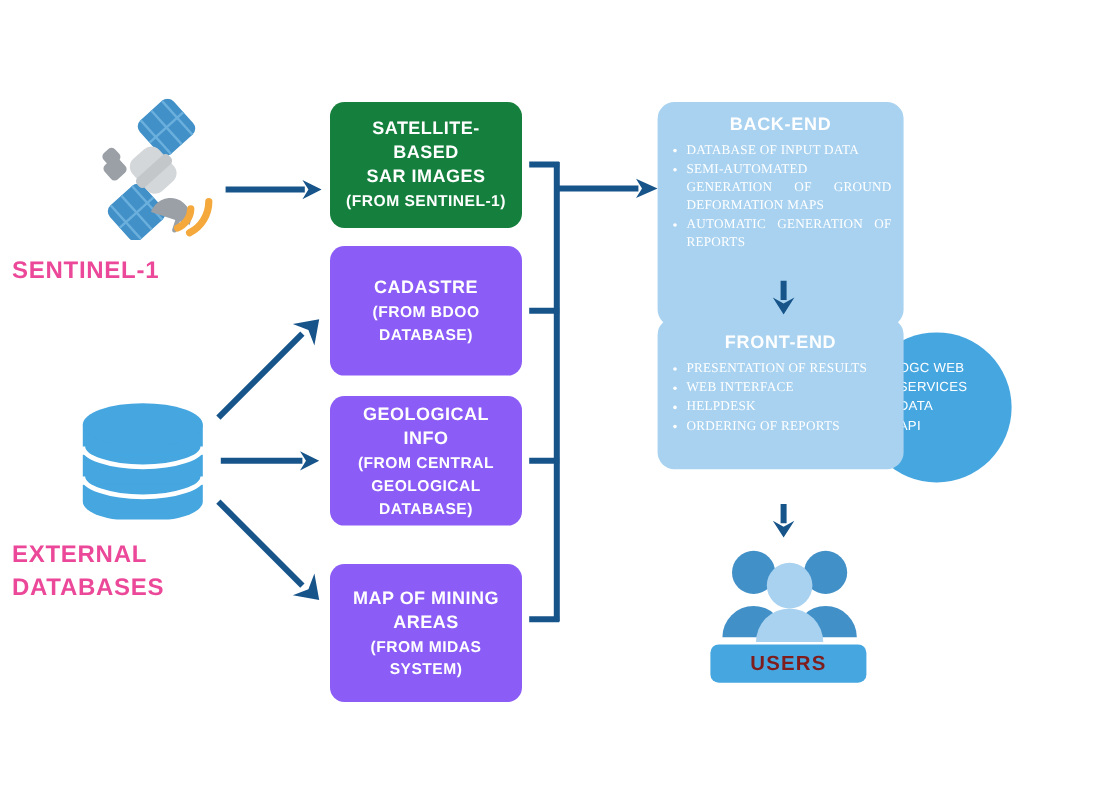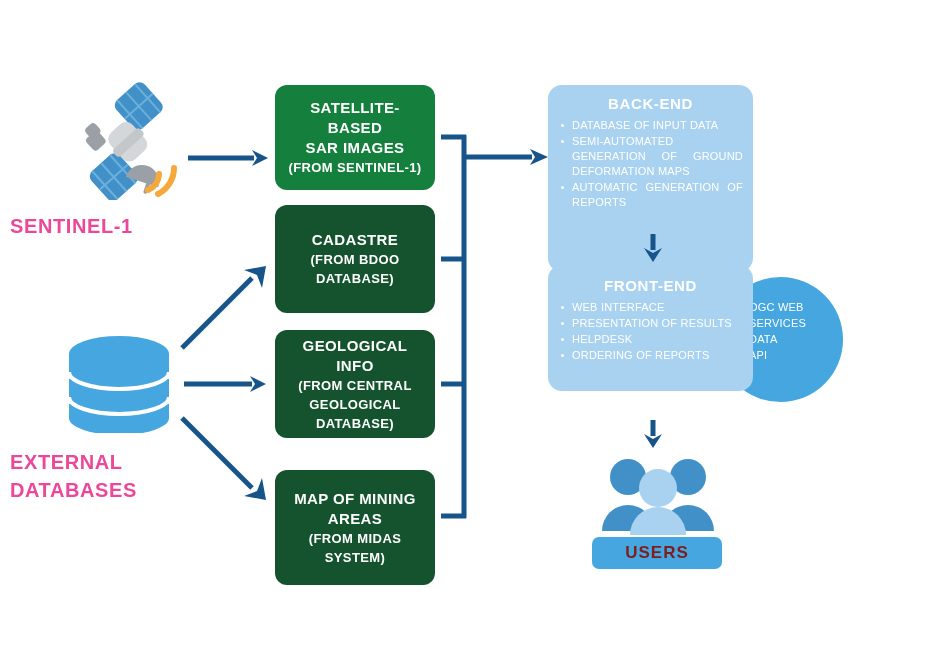--- a/index.html
+++ b/index.html
@@ -16,21 +16,21 @@
     display:flex;flex-direction:column;align-items:center;justify-content:center;
     text-align:center;
     font-weight:bold;
     letter-spacing:.4px;
     box-sizing:border-box;
     padding:6px 8px;
   }
   .srcbox .l1{font-size:15px;line-height:20px;text-transform:uppercase;}
   .srcbox .l2{font-size:13px;line-height:19px;text-transform:uppercase;font-weight:bold;}
   .srcbox.dark{background:#15803d;}
-  .srcbox.light{background:#14532d;}
+  .srcbox.light{background:#8b5cf6;}
 
   #box-sar{top:85px;height:105px;}
   #box-cadastre{top:205px;height:108px;}
   #box-geo{top:330px;height:108px;}
   #box-mining{top:470px;height:115px;}
 
   
   .side-label{
     position:absolute;
     color:#ec4899;
@@ -55,21 +55,21 @@
   #panel-backend{left:548px;top:85px;width:205px;height:187px;padding:10px 10px 8px 10px;}
   #panel-frontend{left:548px;top:265px;width:205px;height:126px;padding:12px 10px 8px 10px;}
   .panel h3{
     margin:0 0 6px 0;
     font-size:15px;
     font-weight:bold;
     text-align:center;
     letter-spacing:.6px;
     text-transform:uppercase;
   }
-  .panel ul{margin:0;padding:0;list-style:none;}
+  .panel ul{margin:0;padding:0;list-style:none;font-family:Liberation Serif, serif;}
   .panel ul li{
     position:relative;
     font-size:11px;
     line-height:15px;
     padding-left:14px;
     margin-bottom:1px;
     text-transform:uppercase;
     text-align:justify;
     letter-spacing:.2px;
   }
@@ -264,22 +264,22 @@
     <ul>
       <li>OGC WEB SERVICES</li>
       <li>DATA</li>
       <li>API</li>
     </ul>
   </div>
 
   <div class="panel" id="panel-frontend">
     <h3>FRONT-END</h3>
     <ul>
+      <li>PRESENTATION  OF RESULTS</li>
       <li>WEB INTERFACE</li>
-      <li>PRESENTATION  OF RESULTS</li>
       <li>HELPDESK</li>
       <li>ORDERING OF REPORTS</li>
     </ul>
   </div>
 
   <div class="abs" style="left:638px;top:418px;width:30px;height:32px;">
     <svg width="30" height="32" viewBox="0 0 30 32">
       <line x1="15" y1="2" x2="15" y2="18" stroke="#17548a" stroke-width="5"></line>
       <path d="M6 16 L15 30 L24 16 L15 21 Z" fill="#17548a"></path>
     </svg>

